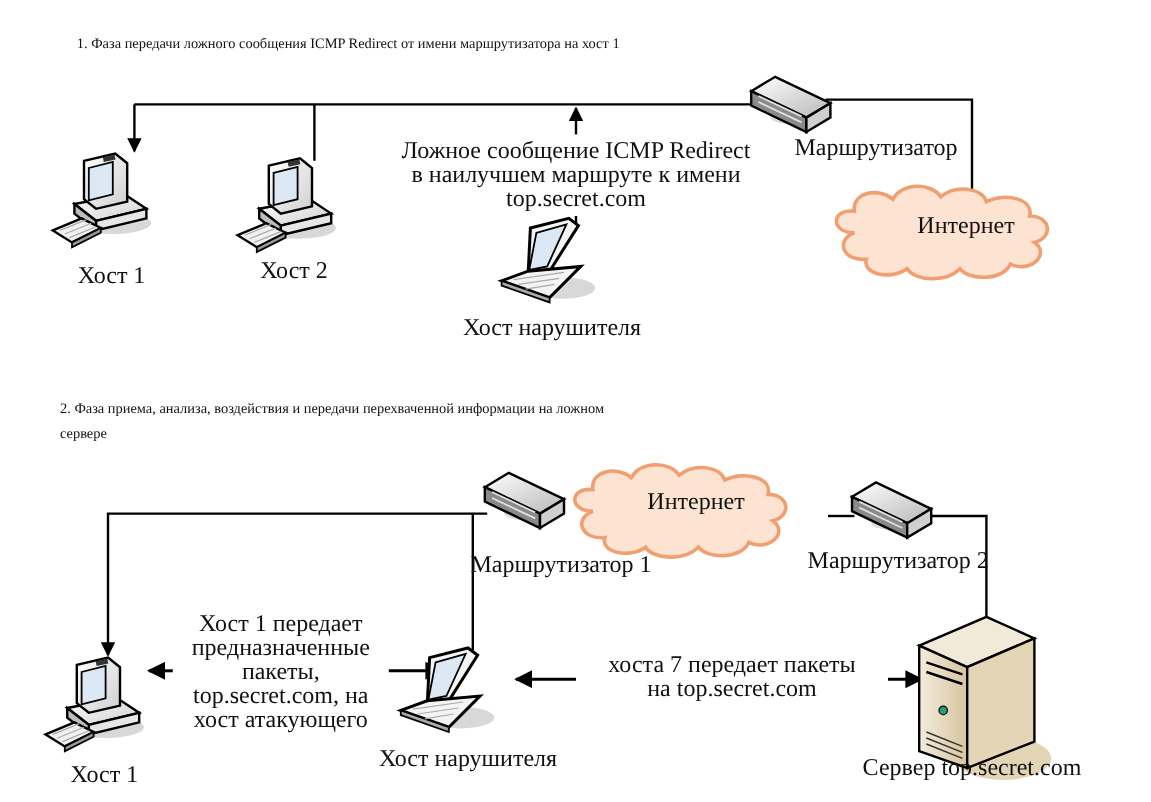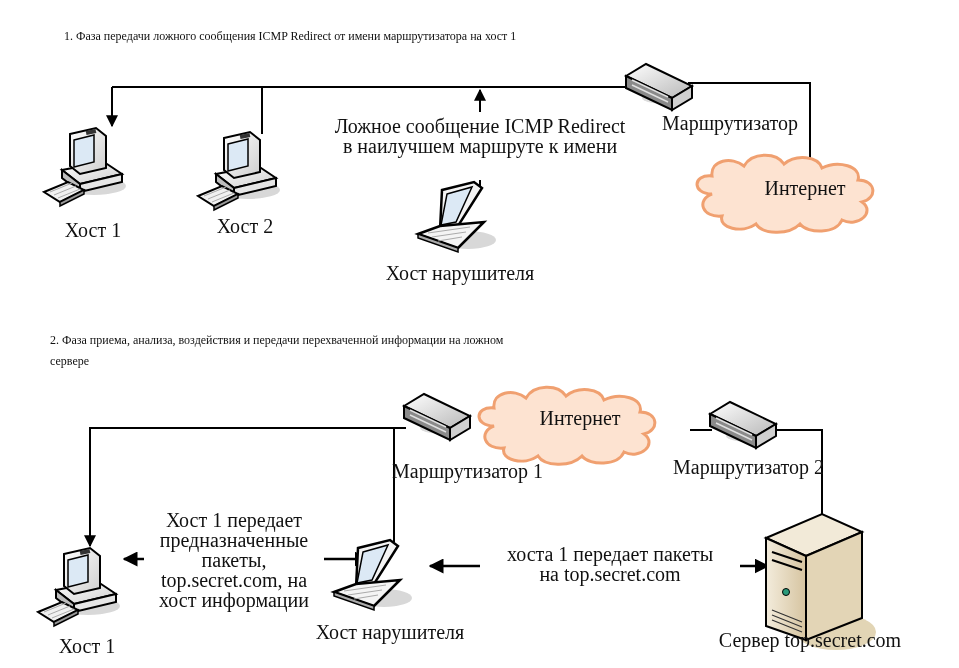--- a/index.html
+++ b/index.html
@@ -113,38 +113,39 @@
 
 <div class="lbl" style="left:58px; top:220px; width:70px;">Хост 1</div>
 <div class="lbl" style="left:210px; top:216px; width:70px;">Хост 2</div>
 <div class="lbl" style="left:370px; top:263px; width:180px;">Хост нарушителя</div>
 <div class="lbl" style="left:650px; top:113px; width:160px;">Маршрутизатор</div>
 <div class="lbl" style="left:740px; top:177px; width:130px; font-size:20px; line-height:22px;">Интернет</div>
 
 <div class="lbl" style="left:320px; top:116px; width:320px;">
   <div>Ложное сообщение ICMP Redirect</div>
   <div>в наилучшем маршруте к имени</div>
+  <div>top.secret.com</div>
 </div>
 
 <div class="txt center" style="left:50px; top:330px; width:860px;">
   <div>2. Фаза приема, анализа, воздействия и передачи перехваченной информации на ложном</div>
   <div>сервере</div>
 </div>
 
 <div class="lbl" style="left:392px; top:461px; width:170px; text-align:left;">Маршрутизатор 1</div>
 <div class="lbl" style="left:654px; top:457px; width:170px; text-align:right;">Маршрутизатор 2</div>
 <div class="lbl" style="left:520px; top:407px; width:120px; font-size:20px; line-height:22px;">Интернет</div>
 <div class="lbl" style="left:52px; top:636px; width:70px;">Хост 1</div>
 <div class="lbl" style="left:300px; top:622px; width:180px;">Хост нарушителя</div>
 <div class="lbl" style="left:700px; top:630px; width:220px;">Сервер top.secret.com</div>
 
 <div class="lbl" style="left:144px; top:510px; width:180px;">
   <div>Хост 1 передает</div>
   <div>предназначенные</div>
   <div>пакеты,</div>
   <div>top.secret.com, на</div>
-  <div>хост информации</div>
+  <div>хост атакующего</div>
 </div>
 
 <div class="lbl" style="left:480px; top:544px; width:260px;">
-  <div>хоста 1 передает пакеты</div>
+  <div>хоста 7 передает пакеты</div>
   <div>на top.secret.com</div>
 </div>
 
 </body></html>

